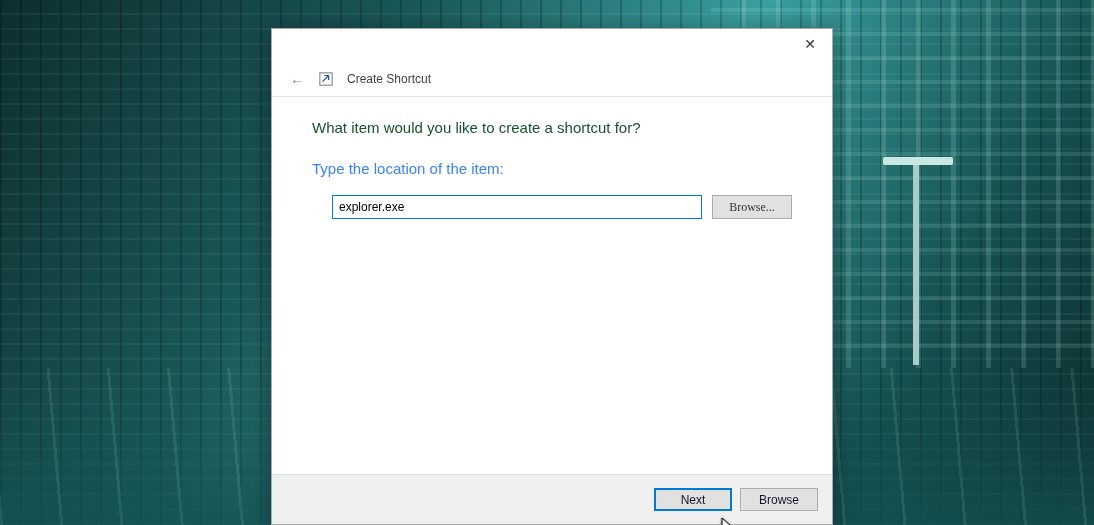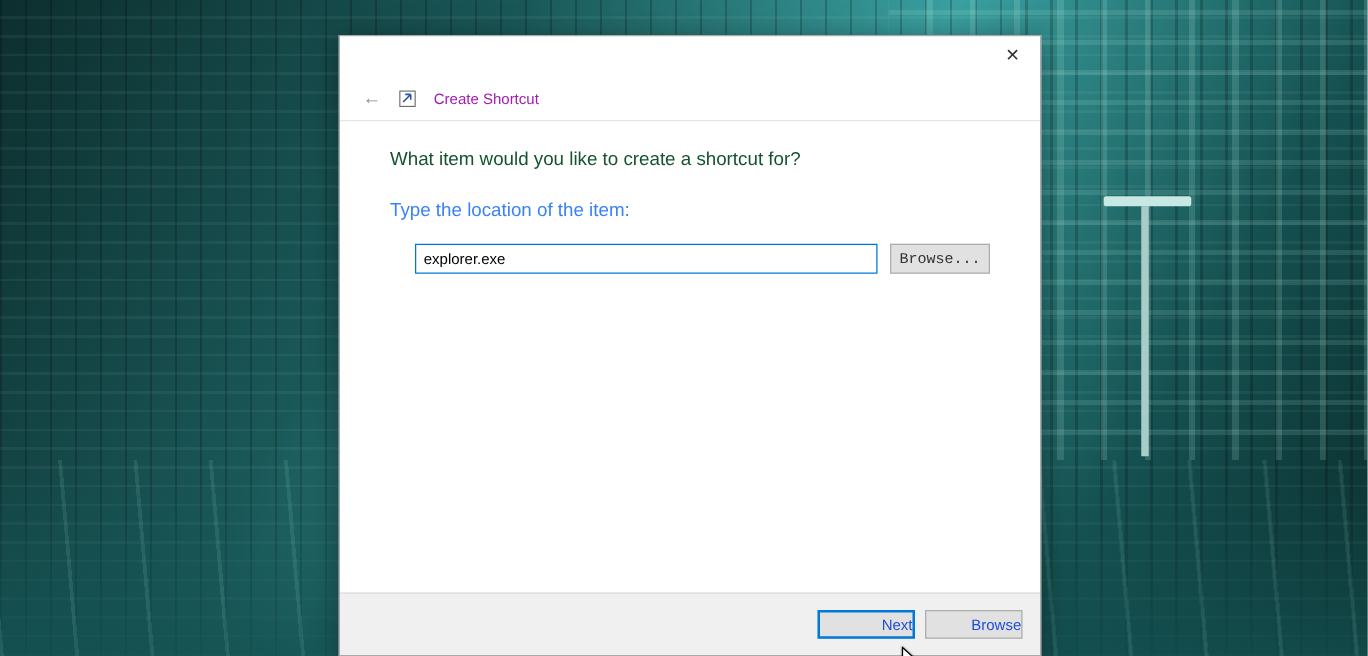--- a/index.html
+++ b/index.html
@@ -97,21 +97,21 @@
     .shortcut-icon {
       width: 14px;
       height: 14px;
       display:inline-flex;
       align-items:center;
       justify-content:center;
     }
     .shortcut-icon svg { width:14px; height:14px; }
     .header-title {
       font-size: 12px;
-      color: #a21caf;
+      color: #404040;
     }
     .content {
       padding: 22px 40px 10px 40px;
       flex: 1;
       color: #333;
     }
     .heading {
       font-size: 15px;
       color: #14532d;
       margin-bottom: 24px;
@@ -145,21 +145,21 @@
       font-size: 12px;
       outline: none;
       color: #000;
     }
     .browse-btn {
       width: 80px;
       height: 24px;
       background: #e1e1e1;
       border: 1px solid #adadad;
       font-size: 12px;
-      font-family: Liberation Mono, monospace;
+      font-family: Liberation Serif, serif;
       cursor: pointer;
       color:#333;
     }
     .continue-text {
       font-size: 12px;
       color: #333;
     }
     .footer {
       height: 50px;
       background: #f0f0f0;
@@ -171,22 +171,21 @@
       gap: 8px;
     }
     .btn {
       width: 78px;
       height: 23px;
       font-size: 12px;
       font-family: 'Segoe UI', sans-serif;
       background: #e1e1e1;
       border: 1px solid #adadad;
       cursor: pointer;
-      color:#1d4ed8;
-      text-align:right;
+      color:#0f172a;
     }
     .btn.primary {
       border: 2px solid #0078d7;
       background:#e1e1e1;
     }
     .cursor {
       position:absolute;
       left: 721px;
       top: 517px;
       pointer-events:none;

